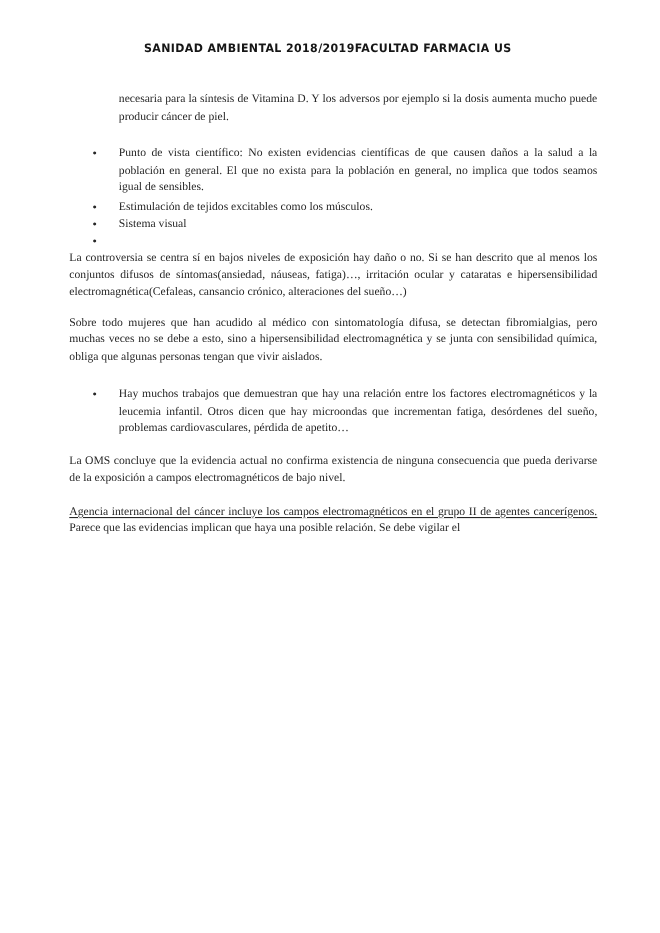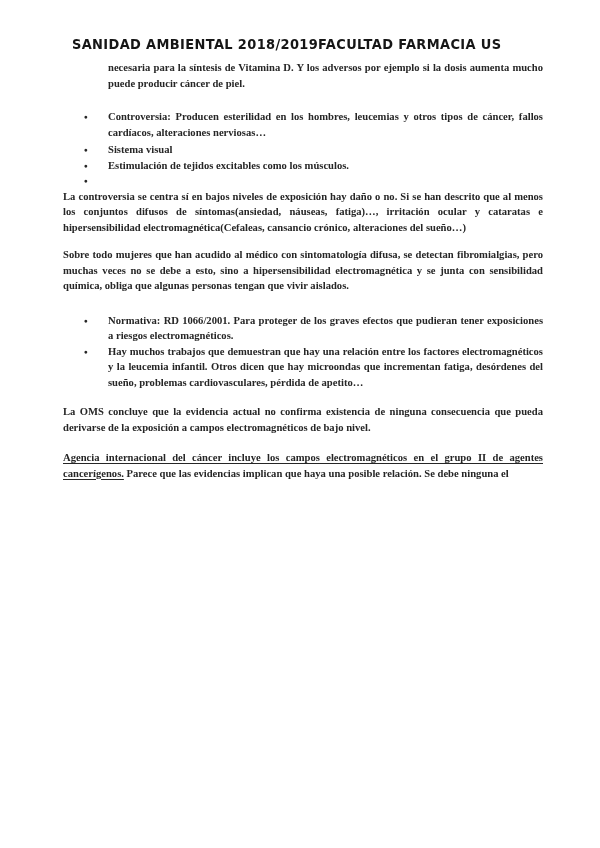--- a/index.html
+++ b/index.html
@@ -9,28 +9,28 @@
     font-family: "Liberation Serif", "DejaVu Serif", serif;
   }
   .page {
     width: 600px; height: 848px; background: #ffffff;
     padding: 40px 57px 0 63px;
     color: #262626;
     font-size: 10.6px;
     line-height: 15.5px;
   }
   header.doc-header {
-    display: flex; justify-content: flex-start; align-items: flex-start;
+    display: flex; justify-content: center; align-items: flex-start;
     padding: 0 19px 0 9px;
     font-family: "DejaVu Sans", sans-serif;
-    font-weight: bold; font-size: 13px; letter-spacing: 0.35px;
+    font-weight: bold; font-size: 10px; letter-spacing: 0.35px;
     color: #161616; line-height: 10px;
     transform: scaleY(1.05);
   }
-  main.doc-body { margin-top: 10px; font-weight: bold; }
+  main.doc-body { margin-top: 33px; }
   p { text-align: justify; }
   p.indent { padding-left: 45px; }
   ul { list-style: none; }
   li {
     position: relative; padding-left: 45px;
     min-height: 15.5px; text-align: justify;
   }
   li::before {
     content: "\25CF";
     position: absolute; left: 21px; top: 0;
@@ -55,42 +55,41 @@
     <span>SANIDAD AMBIENTAL 2018/2019</span>
     <span>FACULTAD FARMACIA US</span>
   </header>
 
   <main class="doc-body">
 
     <p class="indent">necesaria para la síntesis de Vitamina D. Y los adversos por ejemplo si la dosis aumenta mucho puede producir cáncer de piel.</p>
 
 
     <ul class="mt18">
-      <li><span>Controversia: Producen esterilidad en los hombres, leucemias y otros tipos de cáncer, fallos cardíacos, alteraciones nerviosas…</span></li>
+      <li><span>Punto de vista científico: No existen evidencias científicas de que causen daños a la salud a la población en general. El que no exista para la población en general, no implica que todos seamos igual de sensibles.</span></li>
     </ul>
 
 
     <ul class="mt2">
+      <li><span>Estimulación de tejidos excitables como los músculos.</span></li>
       <li><span>Sistema visual</span></li>
-      <li><span>Estimulación de tejidos excitables como los músculos.</span></li>
       <li><span></span></li>
     </ul>
 
     <p>La controversia se centra sí en bajos niveles de exposición hay daño o no. Si se han descrito que al menos los conjuntos difusos de síntomas(ansiedad, náuseas, fatiga)…, irritación ocular y cataratas e hipersensibilidad electromagnética(Cefaleas, cansancio crónico, alteraciones del sueño…)</p>
 
     <p class="mt12">Sobre todo mujeres que han acudido al médico con sintomatología difusa, se detectan fibromialgias, pero muchas veces no se debe a esto, sino a hipersensibilidad electromagnética y se junta con sensibilidad química, obliga que algunas personas tengan que vivir aislados.</p>
 
 
     <ul class="spaced mt19">
-      <li><span>Normativa: RD 1066/2001. Para proteger de los graves efectos que pudieran tener exposiciones a riesgos electromagnéticos.</span></li>
     </ul>
 
 
     <ul>
       <li><span>Hay muchos trabajos que demuestran que hay una relación entre los factores electromagnéticos y la leucemia infantil. Otros dicen que hay microondas que incrementan fatiga, desórdenes del sueño, problemas cardiovasculares, pérdida de apetito…</span></li>
     </ul>
 
     <p class="mt14">La OMS concluye que la evidencia actual no confirma existencia de ninguna consecuencia que pueda derivarse de la exposición a campos electromagnéticos de bajo nivel.</p>
 
-    <p class="mt15"><span class="u">Agencia internacional del cáncer incluye los campos electromagnéticos en el grupo II de agentes cancerígenos.</span><span> Parece que las evidencias implican que haya una posible relación. Se debe ninguna el</span></p>
+    <p class="mt15"><span class="u">Agencia internacional del cáncer incluye los campos electromagnéticos en el grupo II de agentes cancerígenos.</span><span> Parece que las evidencias implican que haya una posible relación. Se debe vigilar el</span></p>
 
   </main>
 </div>
 
 </body></html>

